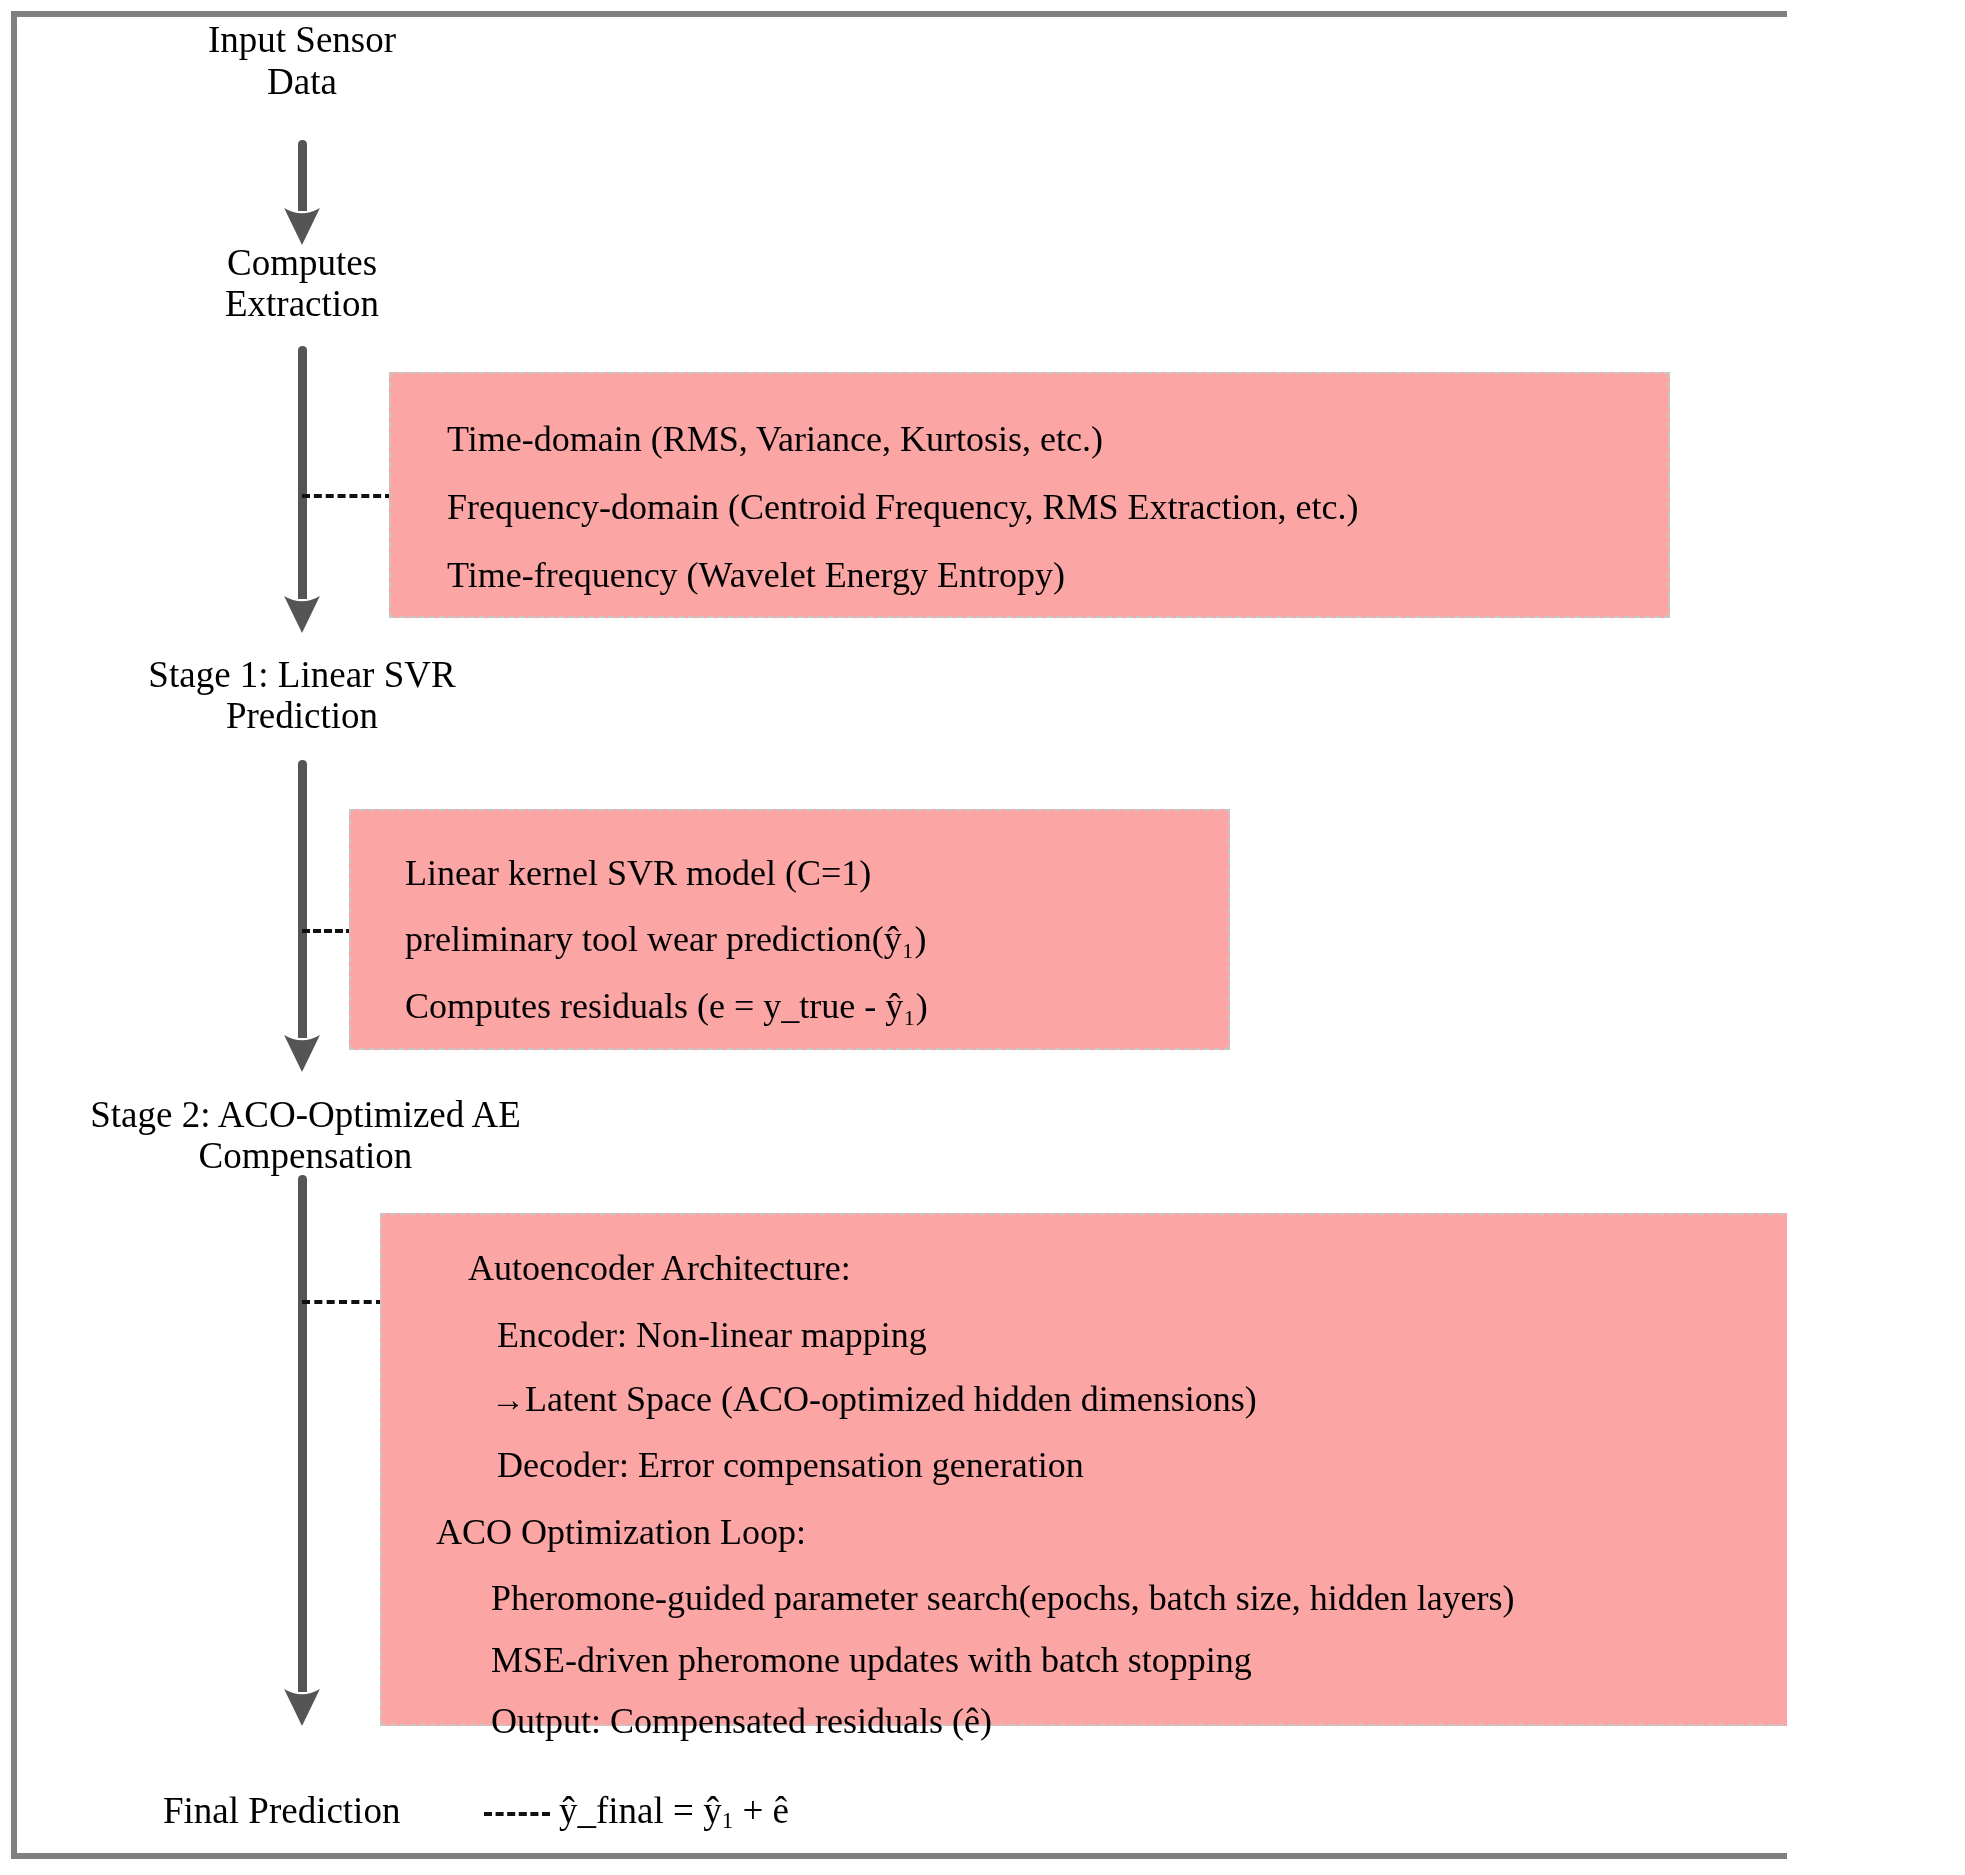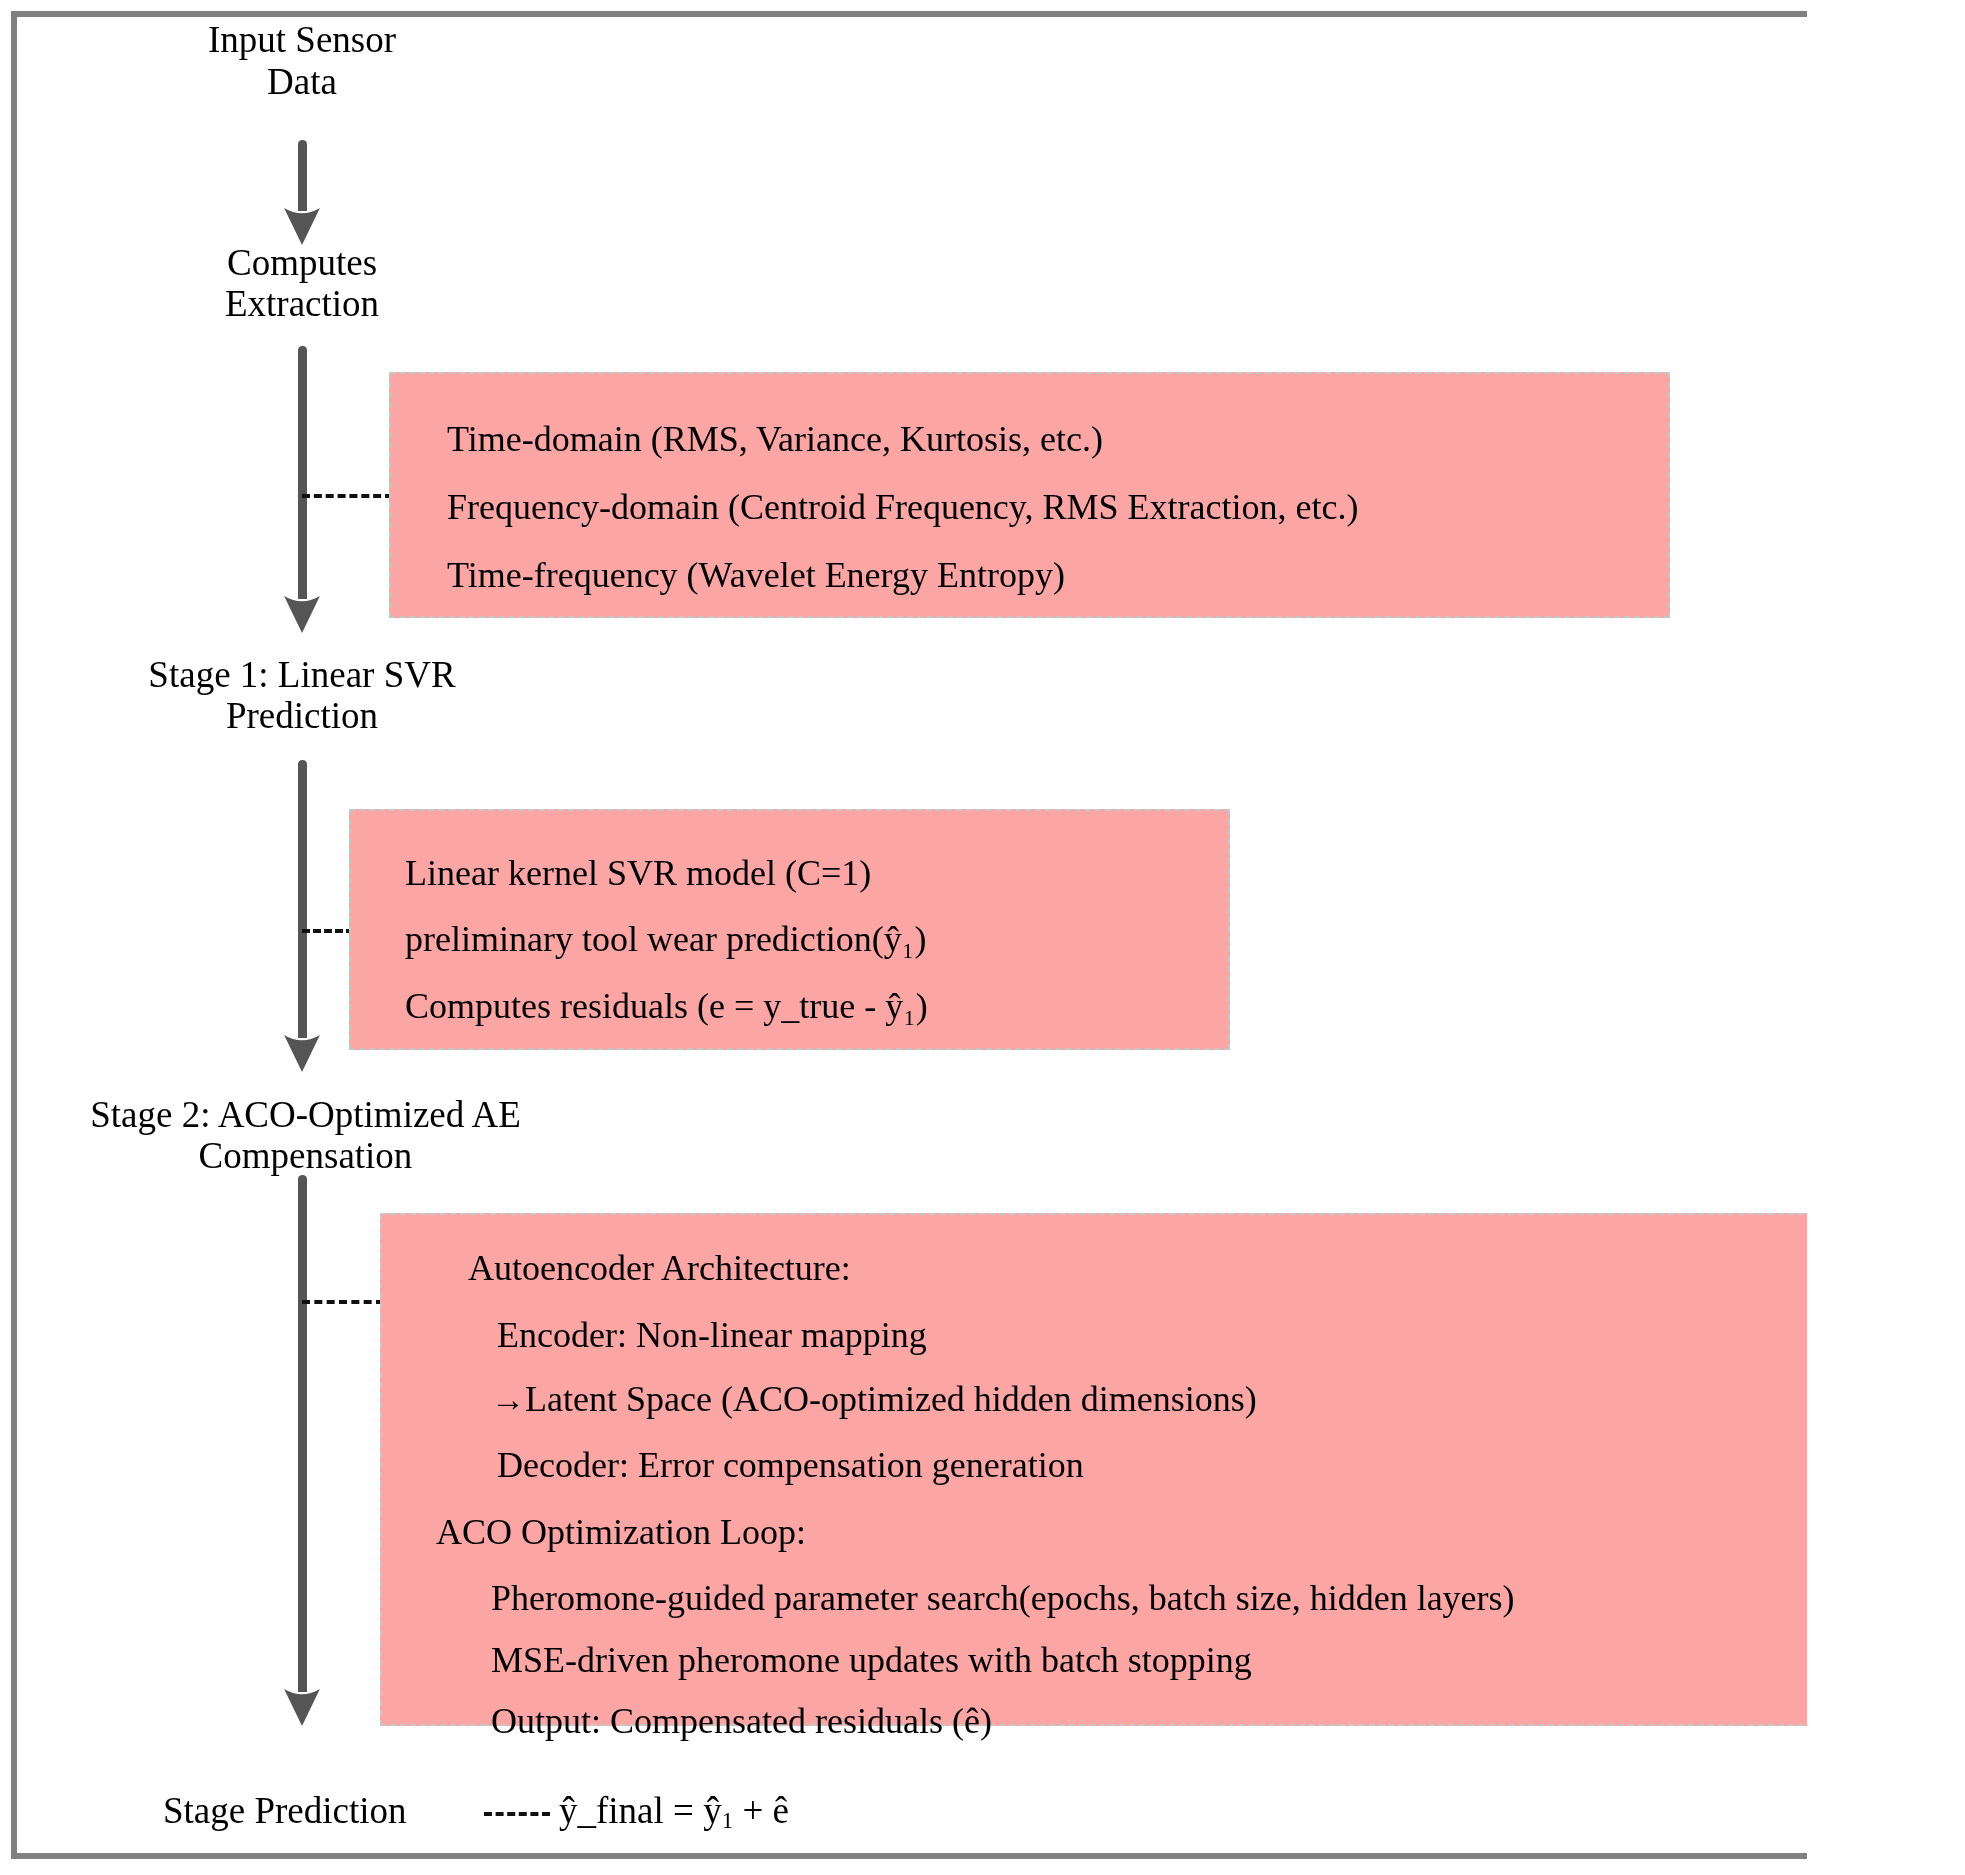--- a/index.html
+++ b/index.html
@@ -8,21 +8,20 @@
     background: #ffffff;
   }
   #page {
     position: relative;
     width: 1787px;
     height: 1876px;
     background: #ffffff;
     font-family: "Liberation Serif", "DejaVu Serif", serif;
     color: #000000;
     overflow: hidden;
-    padding-left: 20px;
   }
   
   #outer-frame {
     position: absolute;
     left: 11px;
     top: 11px;
     width: 1937px;
     height: 1848px;
     border: 6px solid #808080;
     box-sizing: border-box;
@@ -168,21 +167,21 @@
       <span class="arrow-glyph">→</span><span>Latent Space (ACO-optimized hidden dimensions)</span>
     </div>
     <div class="detail-line" style="left:115px; top:232px;">Decoder: Error compensation generation</div>
     <div class="detail-line" style="left:54px; top:299px;">ACO Optimization Loop:</div>
     <div class="detail-line" style="left:109px; top:365px;">Pheromone-guided parameter search(epochs, batch size, hidden layers)</div>
     <div class="detail-line" style="left:109px; top:427px;">MSE-driven pheromone updates with batch stopping</div>
     <div class="detail-line" style="left:109px; top:488px;">Output: Compensated residuals (ê)</div>
   </div>
 
   <div id="final-row" style="left:163px; top:1789px;">
-    <span>Stage Prediction</span>
+    <span>Final Prediction</span>
   </div>
 
   <div id="final-connector" style="left:484px; top:1812px; width:66px;"></div>
 
   <div id="final-equation" style="position:absolute; left:559px; top:1789px; font-size:37px; white-space:nowrap;">
     <span>ŷ_final = ŷ</span><sub>1</sub><span> + ê</span>
   </div>
 
 </div>
 

